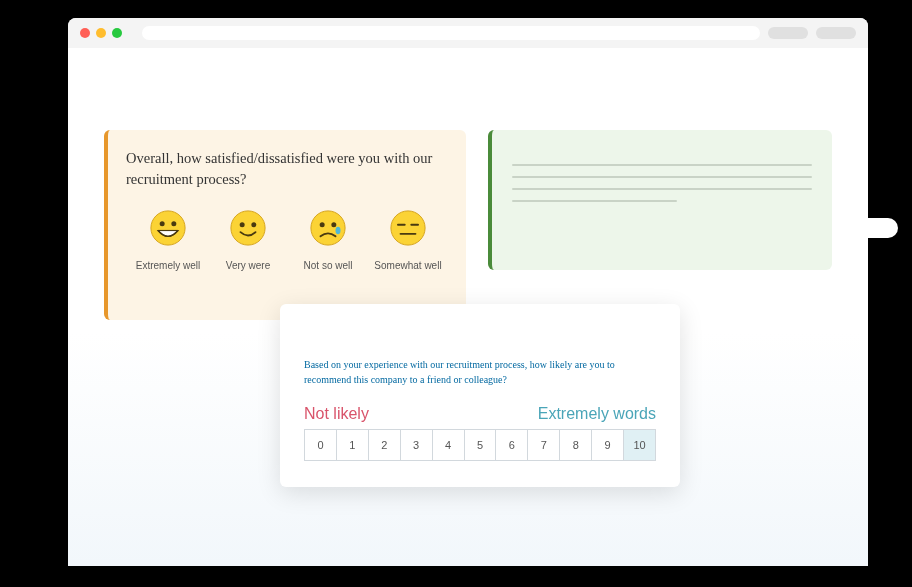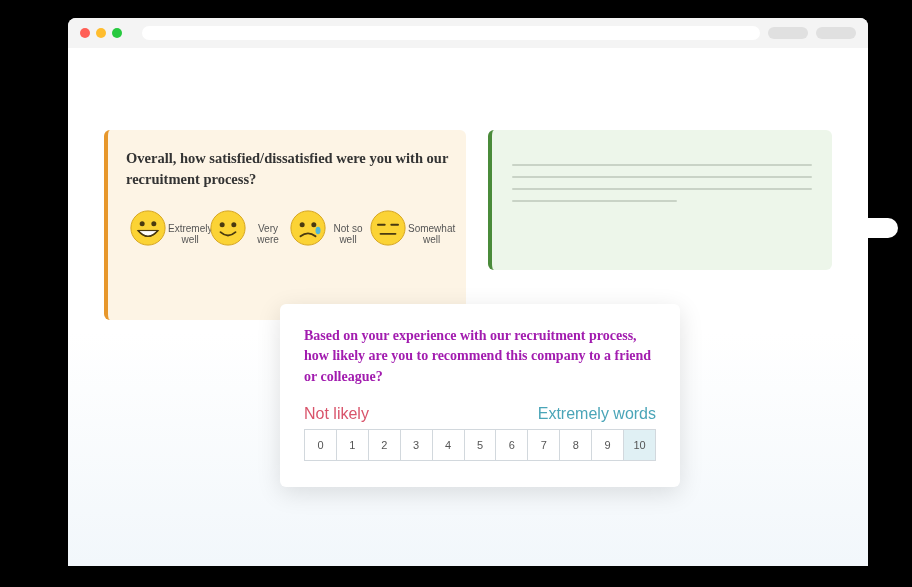--- a/index.html
+++ b/index.html
@@ -91,37 +91,37 @@
   .card-white {
     top: 256px;
     left: 212px;
     width: 400px;
     background: #fff;
     border-radius: 6px;
     box-shadow: 0 6px 24px rgba(0,0,0,0.12);
     padding: 22px 24px 26px 24px;
   }
   .question {
-    font-weight: bold;
+    font-weight: normal;
     font-size: 14.5px;
     line-height: 1.45;
   }
   .card-green .question { color: #3e6f32; }
   .card-orange .question { color: #333; }
-  .card-white .question { color: #a21caf; font-size: 14px; }
+  .card-white .question { color: #0369a1; font-size: 10px; margin-top: 32px; }
 
   .emoji-row {
     display: flex;
     justify-content: space-between;
     margin-top: 18px;
     padding: 0 2px;
   }
   .emoji-option {
     display: flex;
-    flex-direction: row;
+    flex-direction: column;
     align-items: center;
     width: 80px;
   }
   .emoji-option svg { width: 40px; height: 40px; }
   .emoji-label {
     font-family: -apple-system, Helvetica, Arial, sans-serif;
     font-size: 10px;
     color: #555;
     margin-top: 8px;
     text-align: center;

